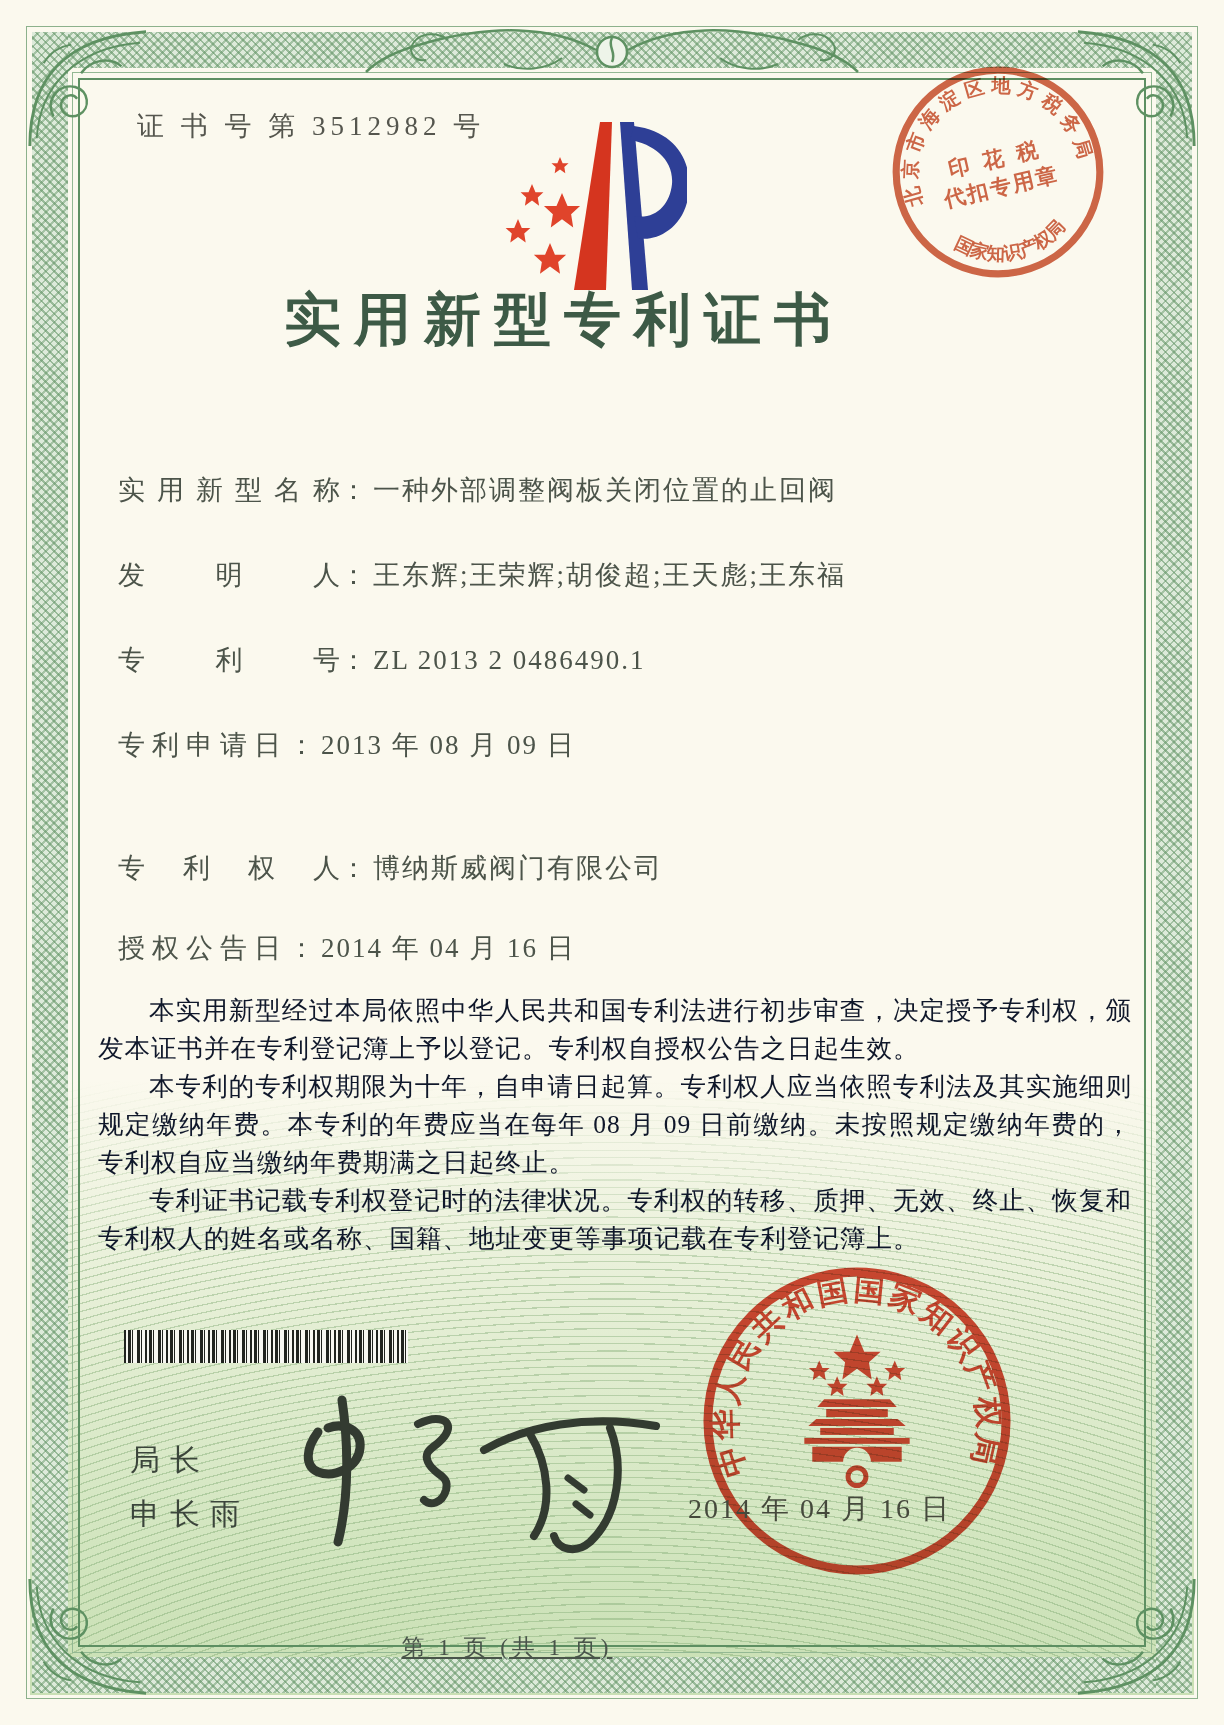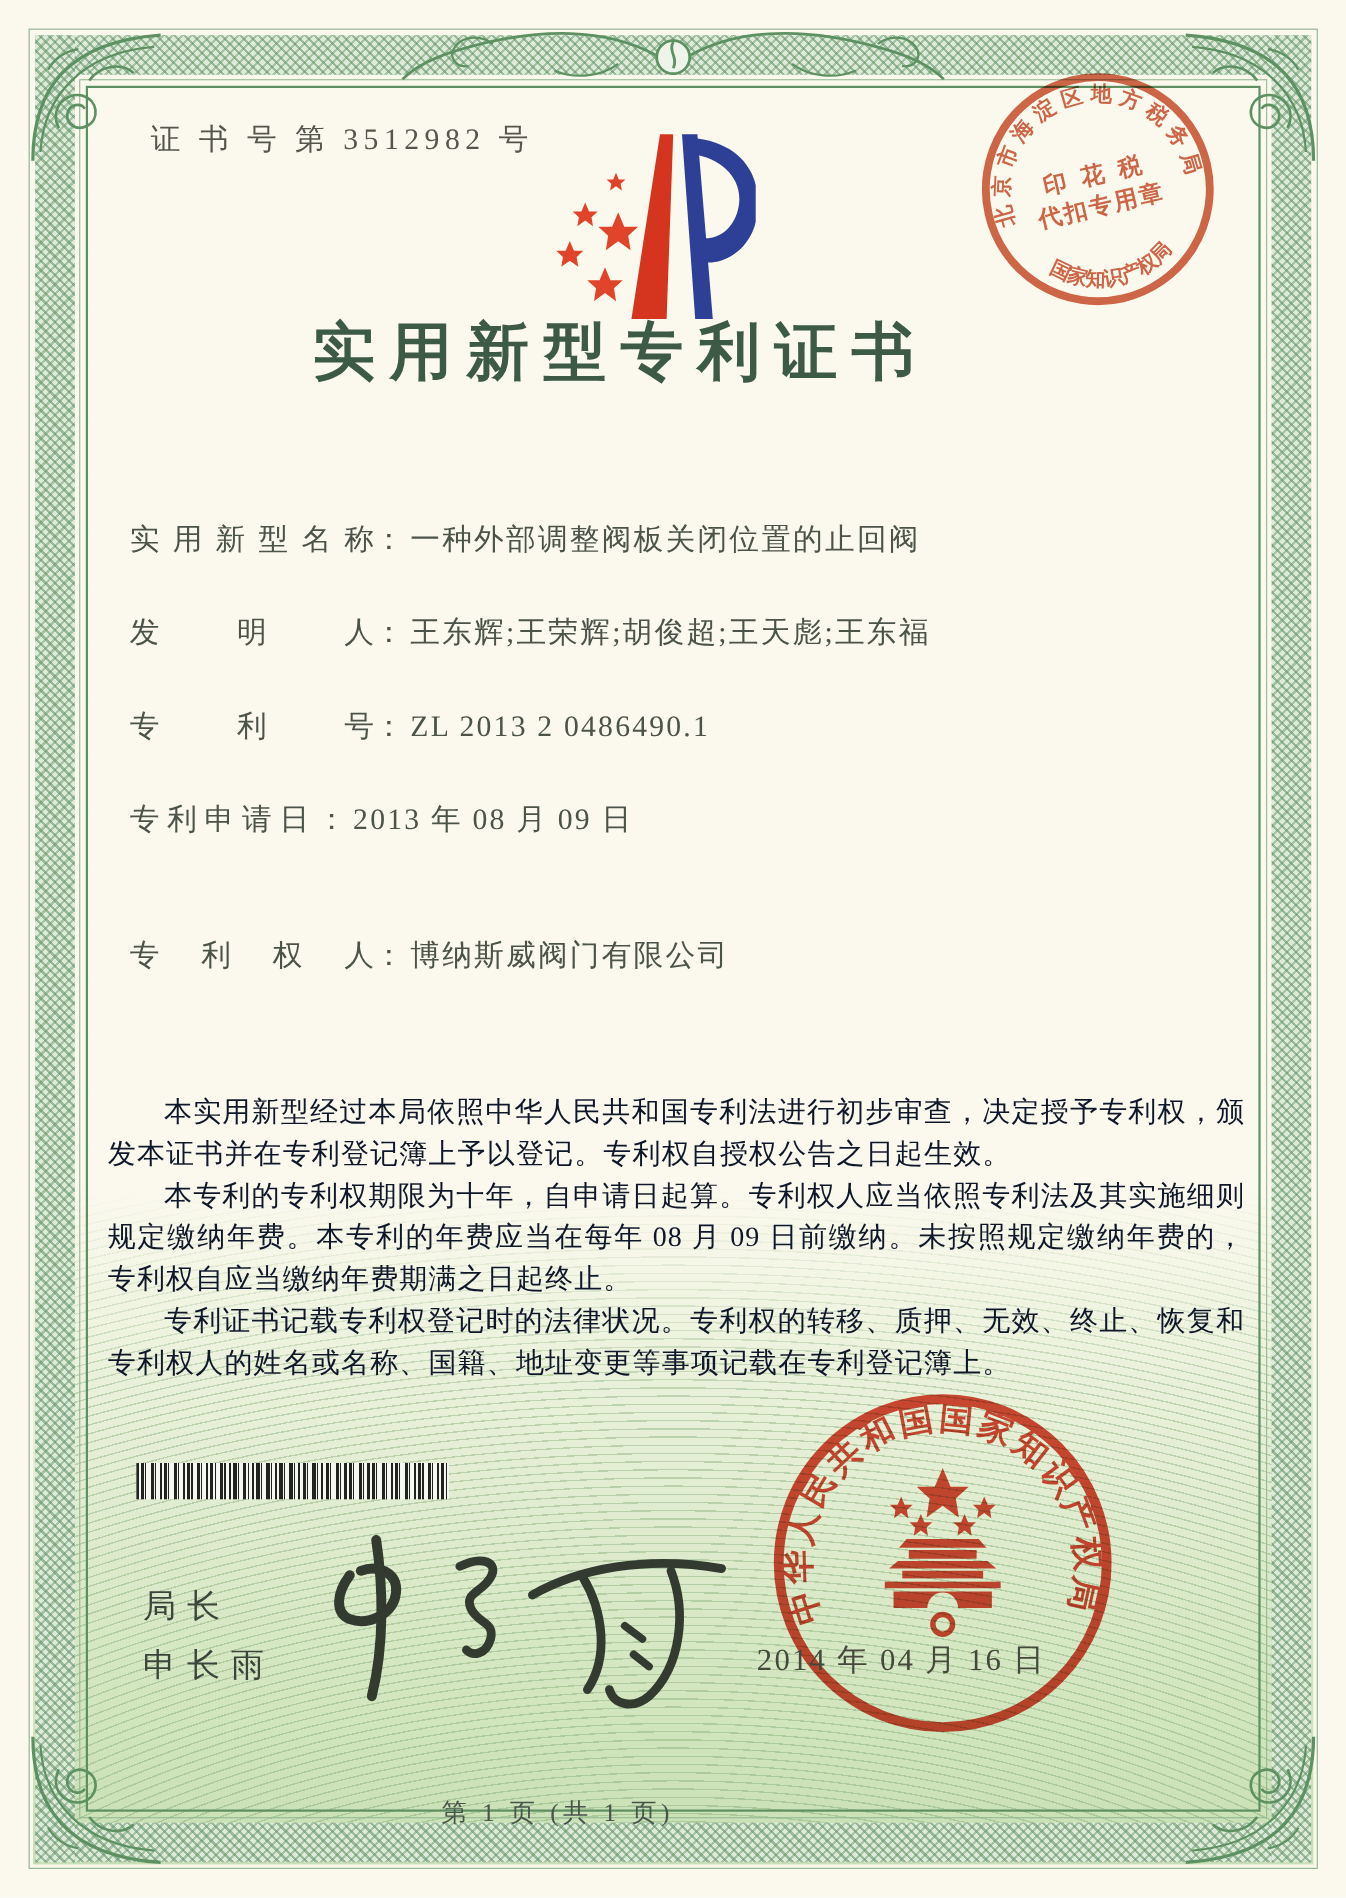--- a/index.html
+++ b/index.html
@@ -66,21 +66,21 @@
   .signer-title{position:absolute;left:130px;top:1440px;z-index:4;font-size:30px;
     letter-spacing:10px;color:#3b453b;}
   .signer-name{position:absolute;left:130px;top:1494px;z-index:4;font-size:30px;
     letter-spacing:10px;color:#3b453b;}
   .autograph{position:absolute;left:258px;top:1390px;width:412px;height:176px;z-index:5;}
   .gov-seal{position:absolute;left:698px;top:1262px;width:318px;height:318px;z-index:5;
     mix-blend-mode:multiply;opacity:.95;}
   .seal-date{position:absolute;left:688px;top:1490px;z-index:6;font-size:28px;
     letter-spacing:2px;color:#45493c;}
   .footer{position:absolute;left:0;right:210px;top:1632px;z-index:4;text-align:center;
-    font-size:23px;letter-spacing:4px;color:#49544a;}
+    font-size:23px;letter-spacing:4px;color:#49544a;text-decoration:underline;}
 </style>
 </head>
 <body>
 
 <div class="page">
 
   <div class="tint"></div>
   <div class="waves"></div>
 
   <div class="b-outer"></div>
@@ -182,20 +182,23 @@
     <span class="flabel">发明人</span><span class="fcolon">：</span><span class="fvalue">王东辉;王荣辉;胡俊超;王天彪;王东福</span>
   </div>
   <div class="frow" style="top:642px">
     <span class="flabel">专利号</span><span class="fcolon">：</span><span class="fvalue">ZL 2013 2 0486490.1</span>
   </div>
   <div class="frow" style="top:727px">
     <span class="flabel nojust">专利申请日</span><span class="fcolon">：</span><span class="fvalue">2013 年 08 月 09 日</span>
   </div>
   <div class="frow" style="top:850px">
     <span class="flabel">专利权人</span><span class="fcolon">：</span><span class="fvalue">博纳斯威阀门有限公司</span>
+  </div>
+  <div class="frow" style="top:930px">
+    <span class="flabel nojust">授权公告日</span><span class="fcolon">：</span><span class="fvalue">2014 年 04 月 16 日</span>
   </div>
 
   <div class="paras">
     <p>本实用新型经过本局依照中华人民共和国专利法进行初步审查，决定授予专利权，颁发本证书并在专利登记簿上予以登记。专利权自授权公告之日起生效。</p>
     <p>本专利的专利权期限为十年，自申请日起算。专利权人应当依照专利法及其实施细则规定缴纳年费。本专利的年费应当在每年 08 月 09 日前缴纳。未按照规定缴纳年费的，专利权自应当缴纳年费期满之日起终止。</p>
     <p>专利证书记载专利权登记时的法律状况。专利权的转移、质押、无效、终止、恢复和专利权人的姓名或名称、国籍、地址变更等事项记载在专利登记簿上。</p>
   </div>
 
   <div class="barcode"></div>
 

